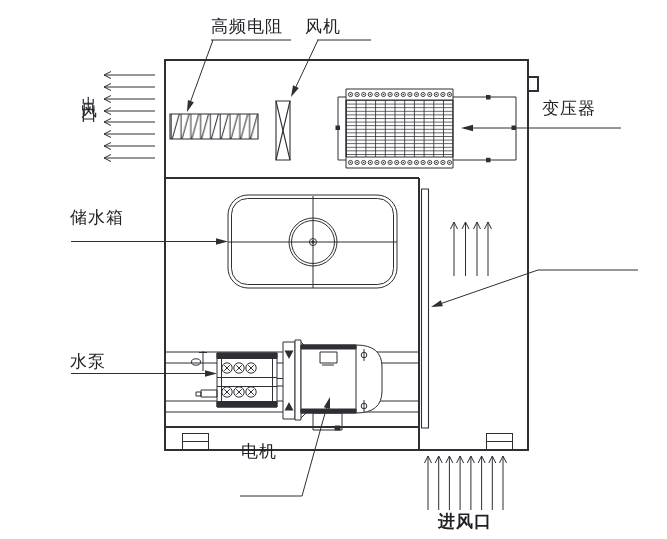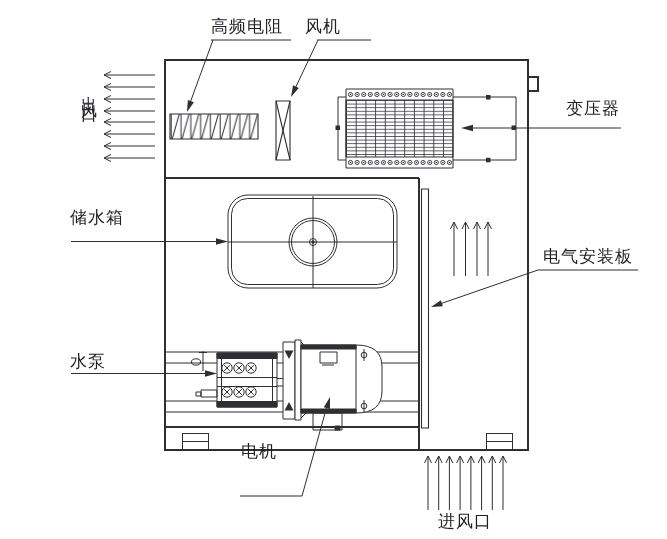--- a/index.html
+++ b/index.html
@@ -229,21 +229,20 @@
     <line x1="71" y1="373.5" x2="207" y2="373.5"></line>
     <polygon points="217,373.5 205,370.3 205,376.7" fill="#2e2e35" stroke="none"></polygon>
     <line x1="240" y1="496" x2="302" y2="496"></line>
     <line x1="302" y1="496" x2="327" y2="406"></line>
     <polygon points="330,397 330,409 323.8,407.2" fill="#2e2e35" stroke="none"></polygon>
   </g>
 </svg>
 
 <div class="lbl" style="left:211px;top:17px;">高频电阻</div>
 <div class="lbl" style="left:305px;top:17px;">风机</div>
-<div class="lbl" style="left:566px;top:99px;">变压器</div>
+<div class="lbl" style="left:542px;top:99px;">变压器</div>
 <div class="lbl" style="left:70px;top:208px;text-align:right;">储水箱</div>
-<div class="lbl" style="left:543px;top:247px;">电气安装板</div>
 <div class="lbl" style="left:70px;top:352px;text-align:right;">水泵</div>
 <div class="lbl" style="left:241px;top:442px;text-align:center;">电机</div>
-<div class="lbl" style="left:438px;top:512px;">进风口</div>
+<div class="lbl" style="left:438px;top:512px;font-weight:bold;">进风口</div>
 <div class="lbl-v" style="left:81px;top:83px;height:75px;">出风口</div>
 
 </div>
 
 </body></html>

